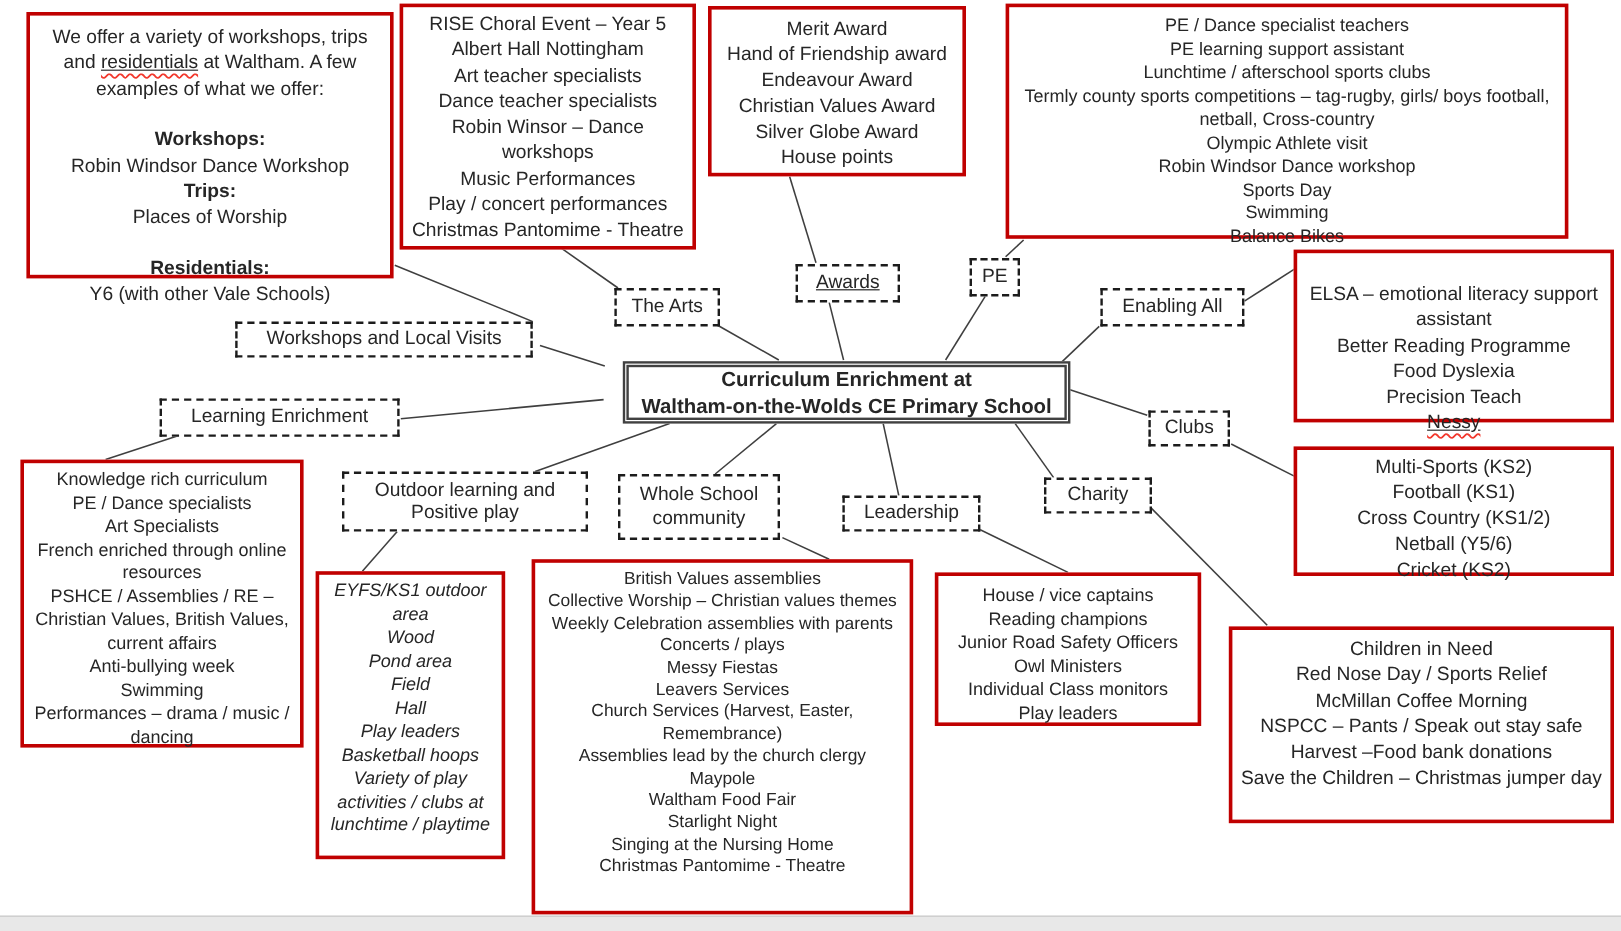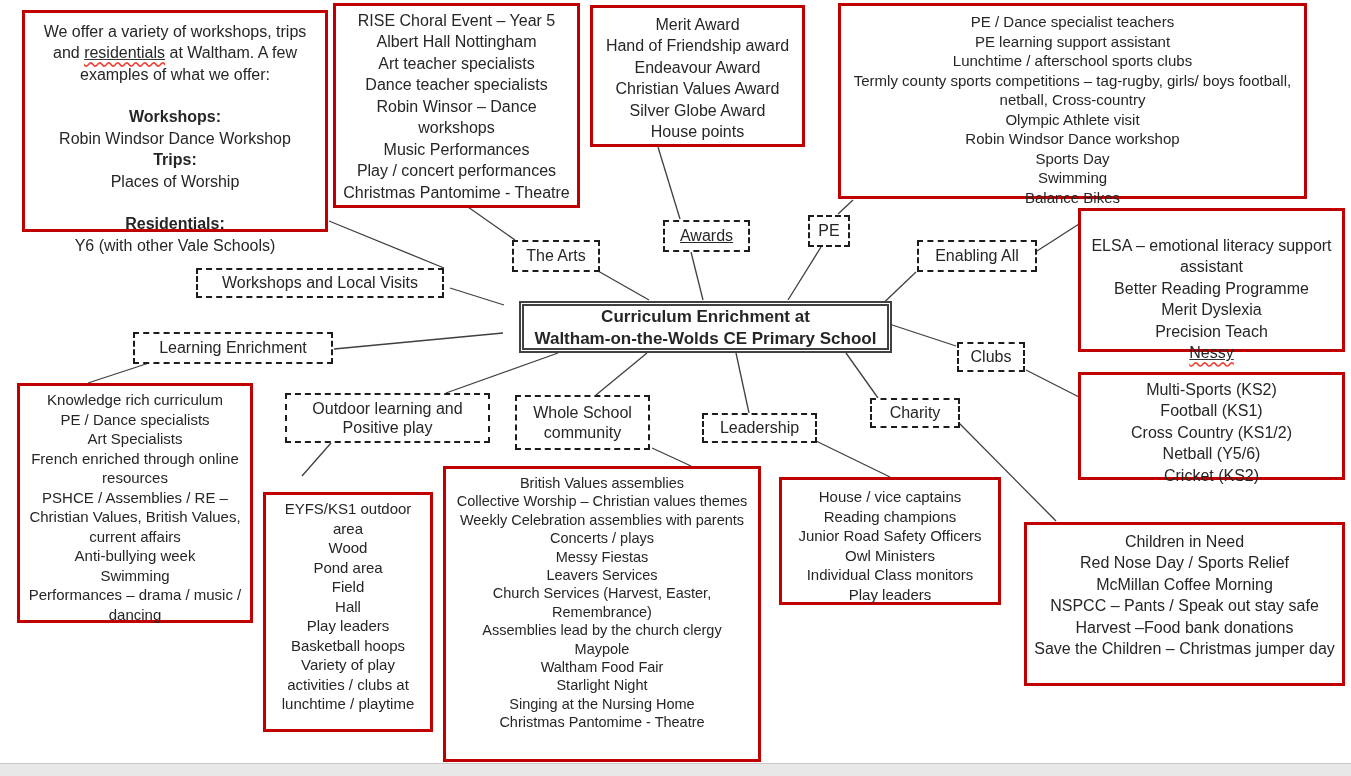--- a/index.html
+++ b/index.html
@@ -117,21 +117,21 @@
       <div>Robin Windsor Dance workshop</div>
       <div>Sports Day</div>
       <div>Swimming</div>
       <div>Balance Bikes</div>
     </div>
 
   <div class="rbox fz16" style="left:1078px;top:208px;width:267px;height:144px;padding-top:24px;">
     <div>
         <div>ELSA – emotional literacy support assistant</div>
         <div>Better Reading Programme</div>
-        <div>Merit Dyslexia</div>
+        <div>Food Dyslexia</div>
         <div>Precision Teach</div>
       </div>
     <div class="sp-underline"><span class="sp-squiggle">Nessy</span></div>
   </div>
 
   <div class="rbox fz16" style="left:1078px;top:372px;width:267px;height:108px;">
       <div>Multi-Sports (KS2)</div>
       <div>Football (KS1)</div>
       <div>Cross Country (KS1/2)</div>
       <div>Netball (Y5/6)</div>
@@ -151,21 +151,21 @@
       <div>Knowledge rich curriculum</div>
       <div>PE / Dance specialists</div>
       <div>Art Specialists</div>
       <div>French enriched through online resources</div>
       <div>PSHCE / Assemblies / RE – Christian Values, British Values, current affairs</div>
       <div>Anti-bullying week</div>
       <div>Swimming</div>
       <div>Performances – drama / music / dancing</div>
     </div>
 
-  <div class="rbox" style="left:263px;top:492px;width:170px;height:240px;">
+  <div class="rbox" style="left:263px;top:476px;width:158px;height:240px;font-style:italic;">
       <div>EYFS/KS1 outdoor area</div>
       <div>Wood</div>
       <div>Pond area</div>
       <div>Field</div>
       <div>Hall</div>
       <div>Play leaders</div>
       <div>Basketball hoops</div>
       <div>Variety of play activities / clubs at lunchtime / playtime</div>
     </div>
 

